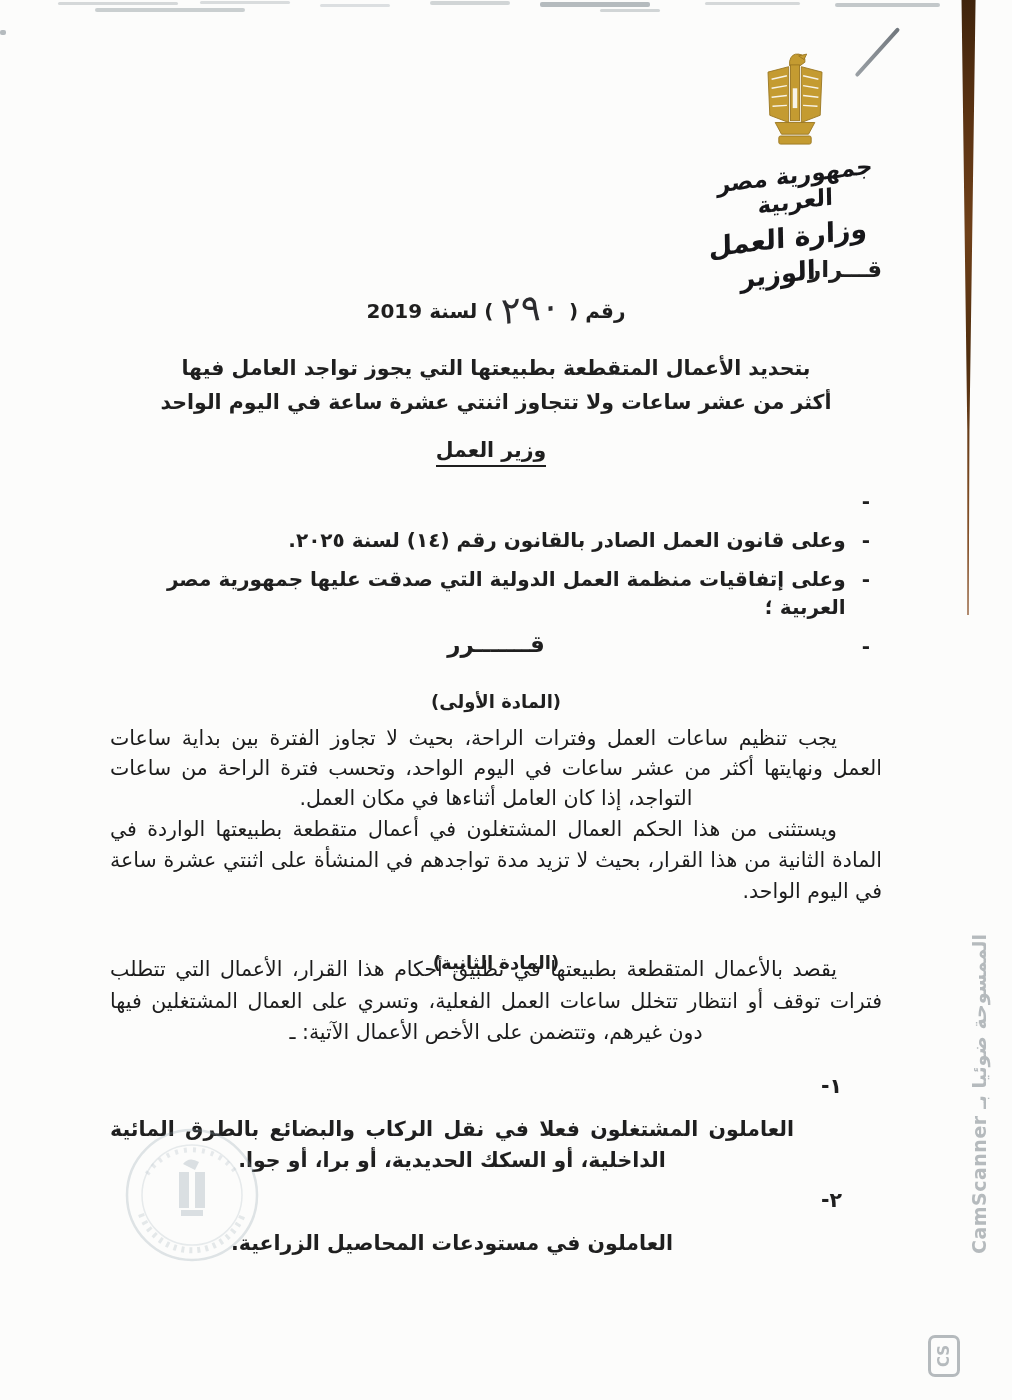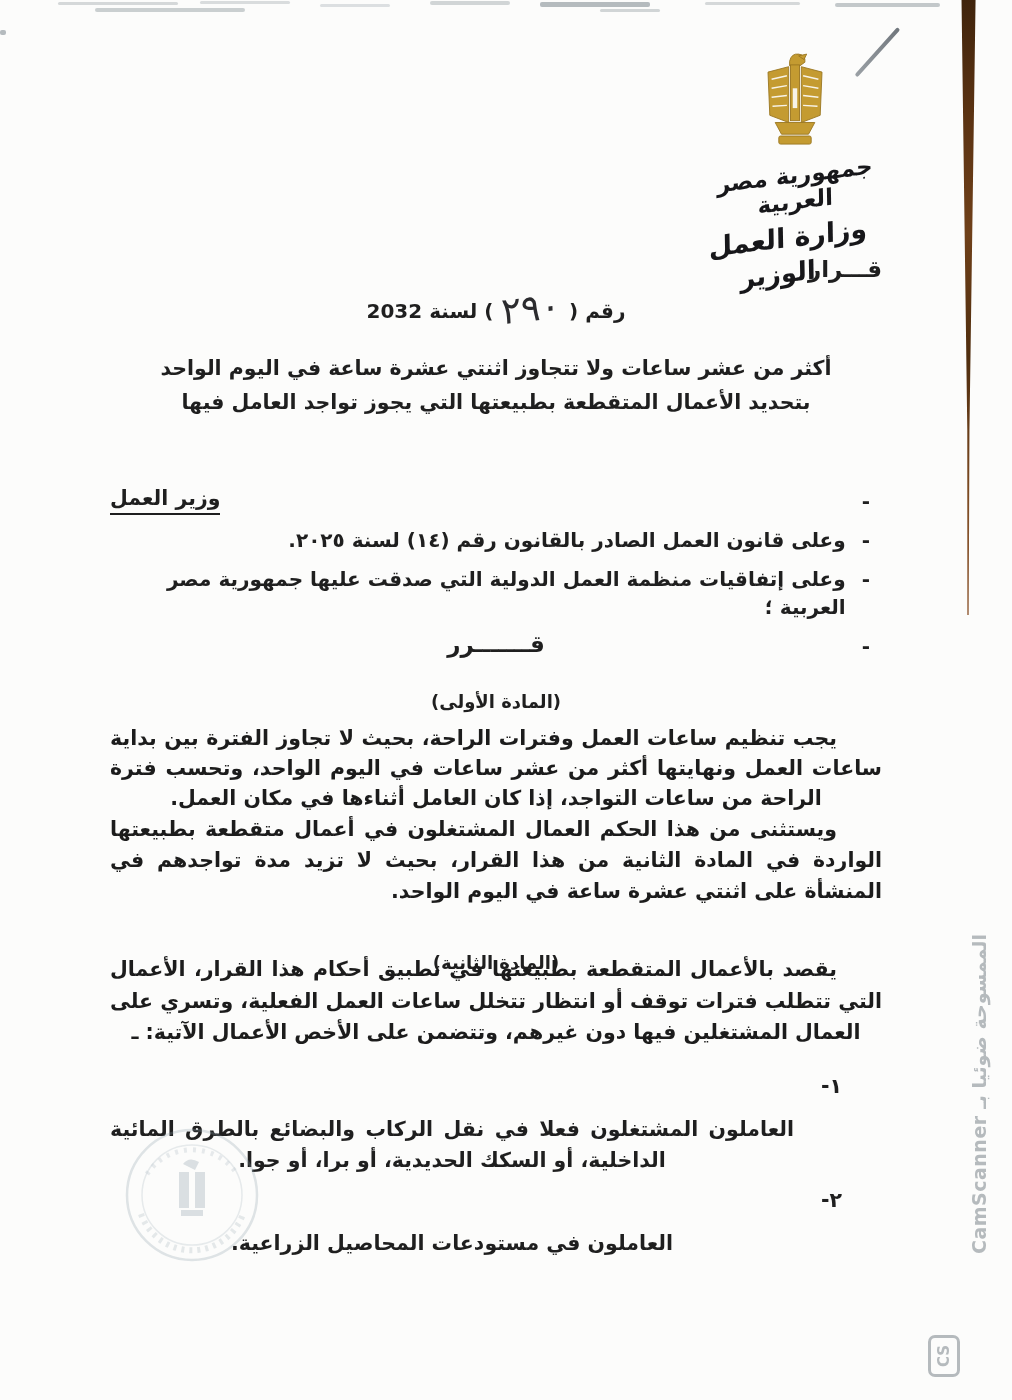--- a/index.html
+++ b/index.html
@@ -31,31 +31,31 @@
   
   .content { position:absolute; left:110px; top:0; width:772px; direction:rtl; }
   .blk { position:absolute; right:0; left:0; }
   .h-qarar { top:256px; text-align:right; font-size:23px; font-weight:bold; letter-spacing:1px; }
   .h-num { top:291px; text-align:center; font-size:20px; font-weight:bold; }
   .handnum {
     display:inline-block; font-size:37px; font-weight:400; line-height:30px;
     transform:rotate(-6deg) skewX(-4deg); margin:0 8px; position:relative; top:3px; color:#2b2b2e;
   }
   .h-subject { top:351px; text-align:center; font-size:20.5px; font-weight:bold; line-height:34px; }
-  .h-issuer { top:438px; text-align:left; font-size:20.5px; font-weight:bold;margin-top:48px; }
+  .h-issuer { top:438px; text-align:center; font-size:20.5px; font-weight:bold; }
   .h-issuer span { border-bottom:2.5px solid #1f1f1f; padding-bottom:3px; margin-right:10px; }
   .preamble { top:487px; list-style:none; margin:0; padding:0 12px 0 0; }
   .preamble li { display:flex; gap:16px; margin-bottom:11px; font-size:20px; font-weight:bold; line-height:28px; }
   .preamble .dash { flex:0 0 auto; }
   .h-decided { top:631px; text-align:center; font-size:23px; font-weight:bold; letter-spacing:1px; }
   .art-title { text-align:center; font-size:18px; font-weight:bold; }
   .a1-title { top:691px; }
   .a2-title { top:952px; }
   .para {
-    font-size:20.5px; font-weight:bold; text-align:justify; text-indent:45px; color:#1c1c1c;
+    font-size:20.5px; font-weight:normal; text-align:justify; text-indent:45px; color:#1c1c1c;
   }
   .a1-p1 { top:723px; line-height:30px; text-align-last:center; }
   .a1-p2 { top:814px; line-height:31px; text-align-last:auto; }
   .a2-p1 { top:954px; line-height:31.5px; text-align-last:center; }
   .items { top:1071px; padding-right:40px; }
   .item { display:flex; gap:14px; margin-bottom:9px; font-size:20.5px; font-weight:bold; line-height:31px; }
   .item .num { flex:0 0 34px; }
   .item .txt { flex:1; text-align:justify; text-align-last:center;margin-top:43px; }
   .item.single .txt { text-align:center; text-align-last:auto; }
   
@@ -122,26 +122,26 @@
     <div class="calli calli1">جمهورية مصر العربية</div>
     <div class="calli calli2">وزارة العمل</div>
     <div class="calli calli3">الوزير</div>
   </div>
 
   <div class="content">
 
     <div class="blk h-qarar">قـــرار</div>
 
     <div class="blk h-num">
-      <span>رقم (</span><span class="handnum">٢٩٠</span><span>) لسنة 2032</span>
+      <span>رقم (</span><span class="handnum">٢٩٠</span><span>) لسنة 2019</span>
     </div>
 
     <div class="blk h-subject">
+      <div>بتحديد الأعمال المتقطعة بطبيعتها التي يجوز تواجد العامل فيها</div>
       <div>أكثر من عشر ساعات ولا تتجاوز اثنتي عشرة ساعة في اليوم الواحد</div>
-      <div>بتحديد الأعمال المتقطعة بطبيعتها التي يجوز تواجد العامل فيها</div>
     </div>
 
     <div class="blk h-issuer">
       <span>وزير العمل</span>
     </div>
 
     <ul class="blk preamble">
       <li>
         <span class="dash">-</span>
       </li>

